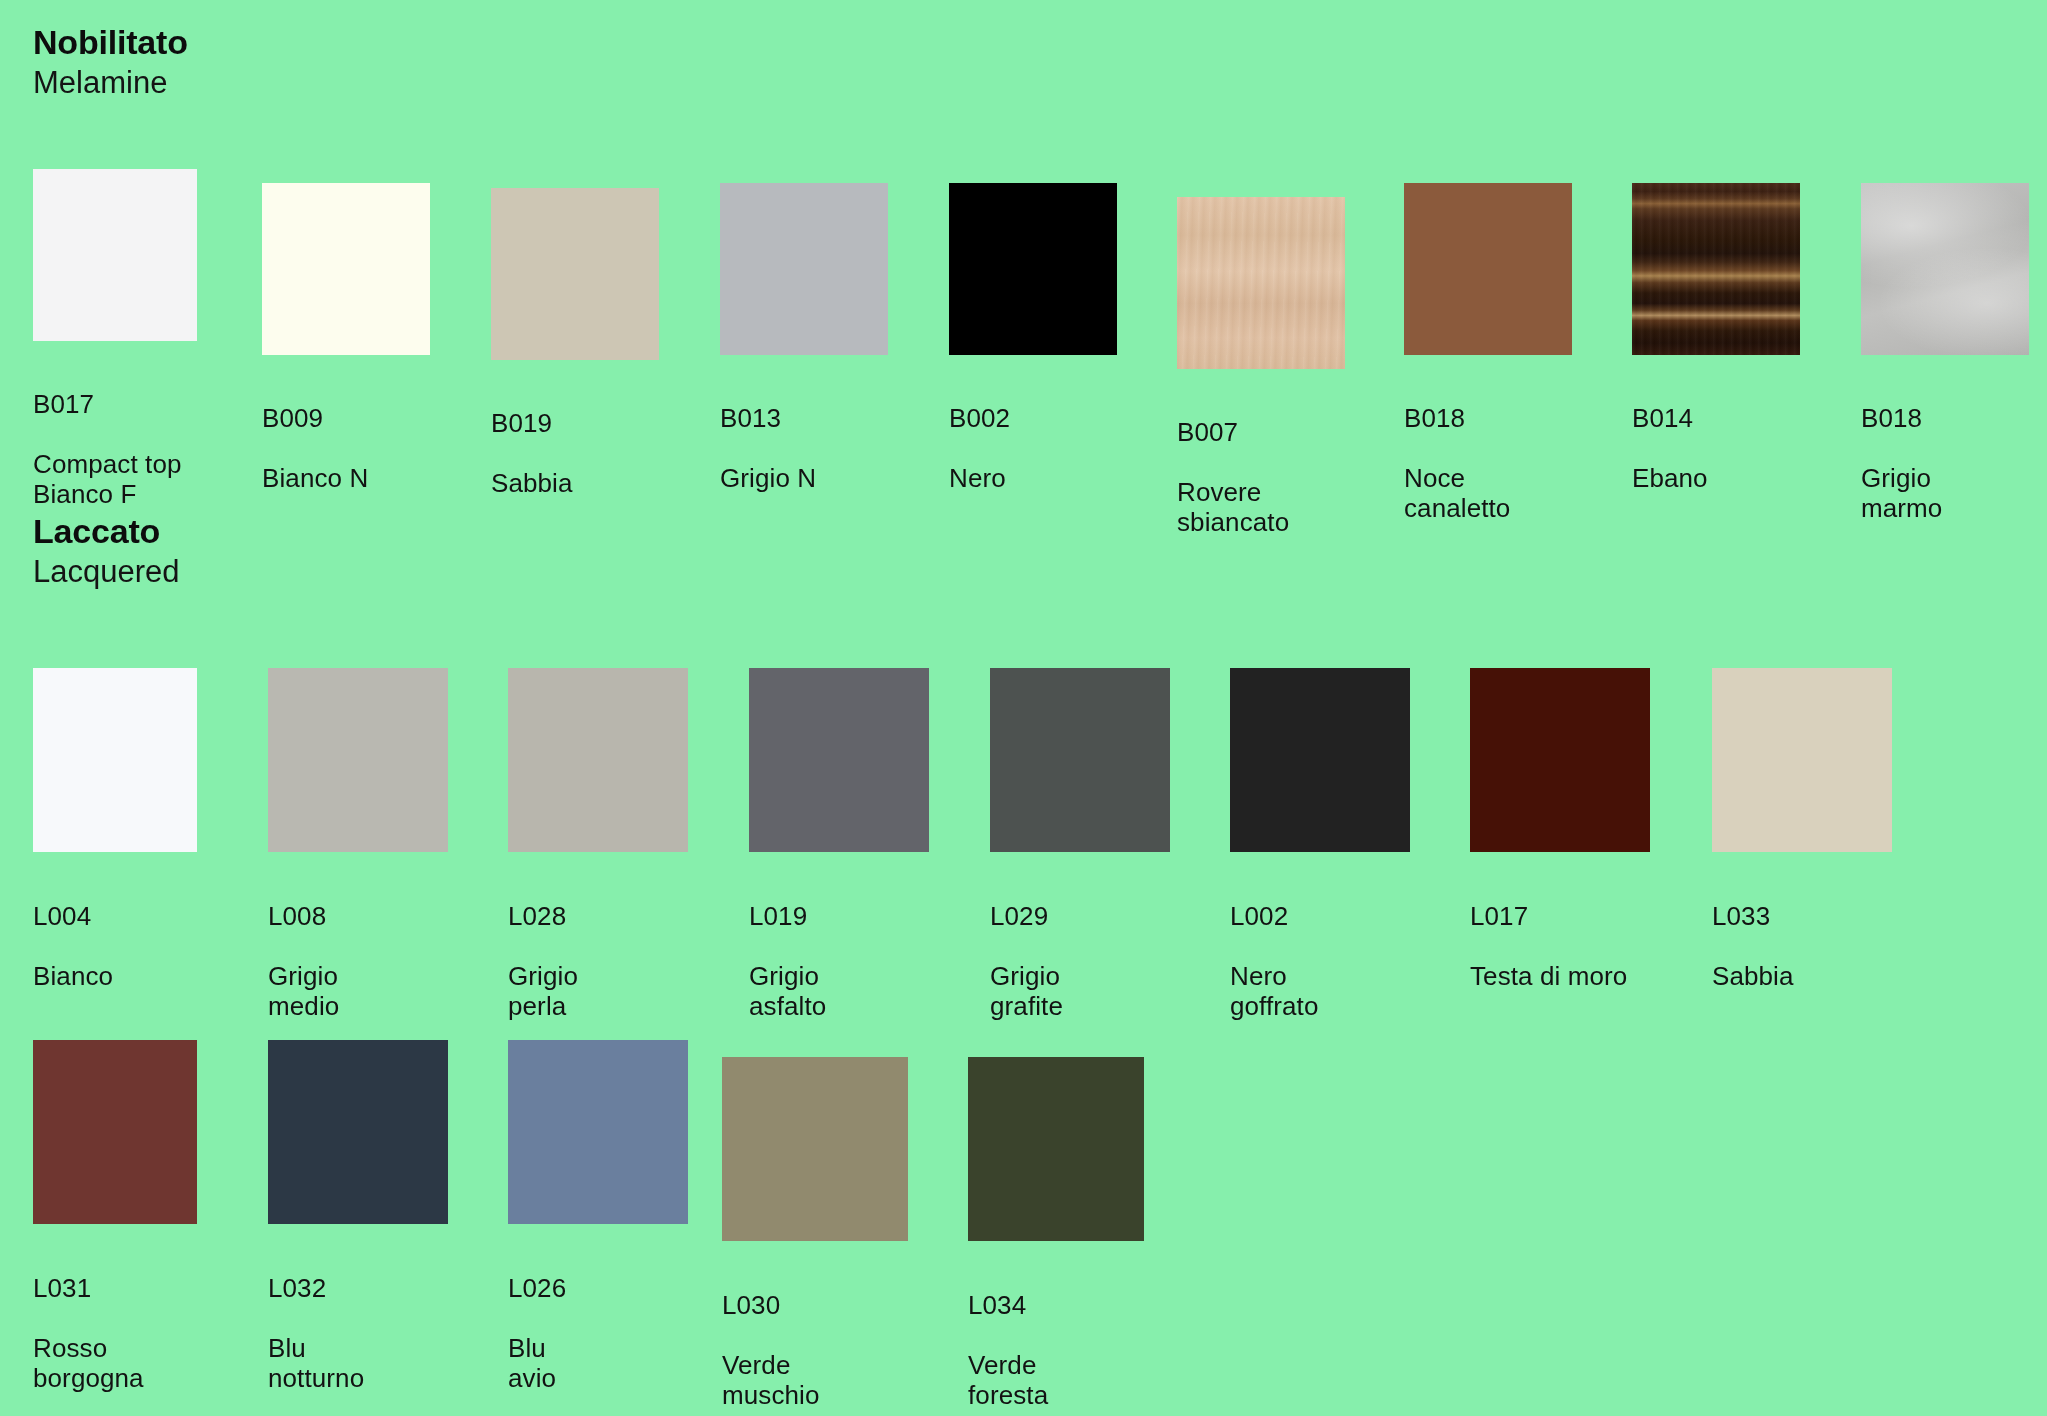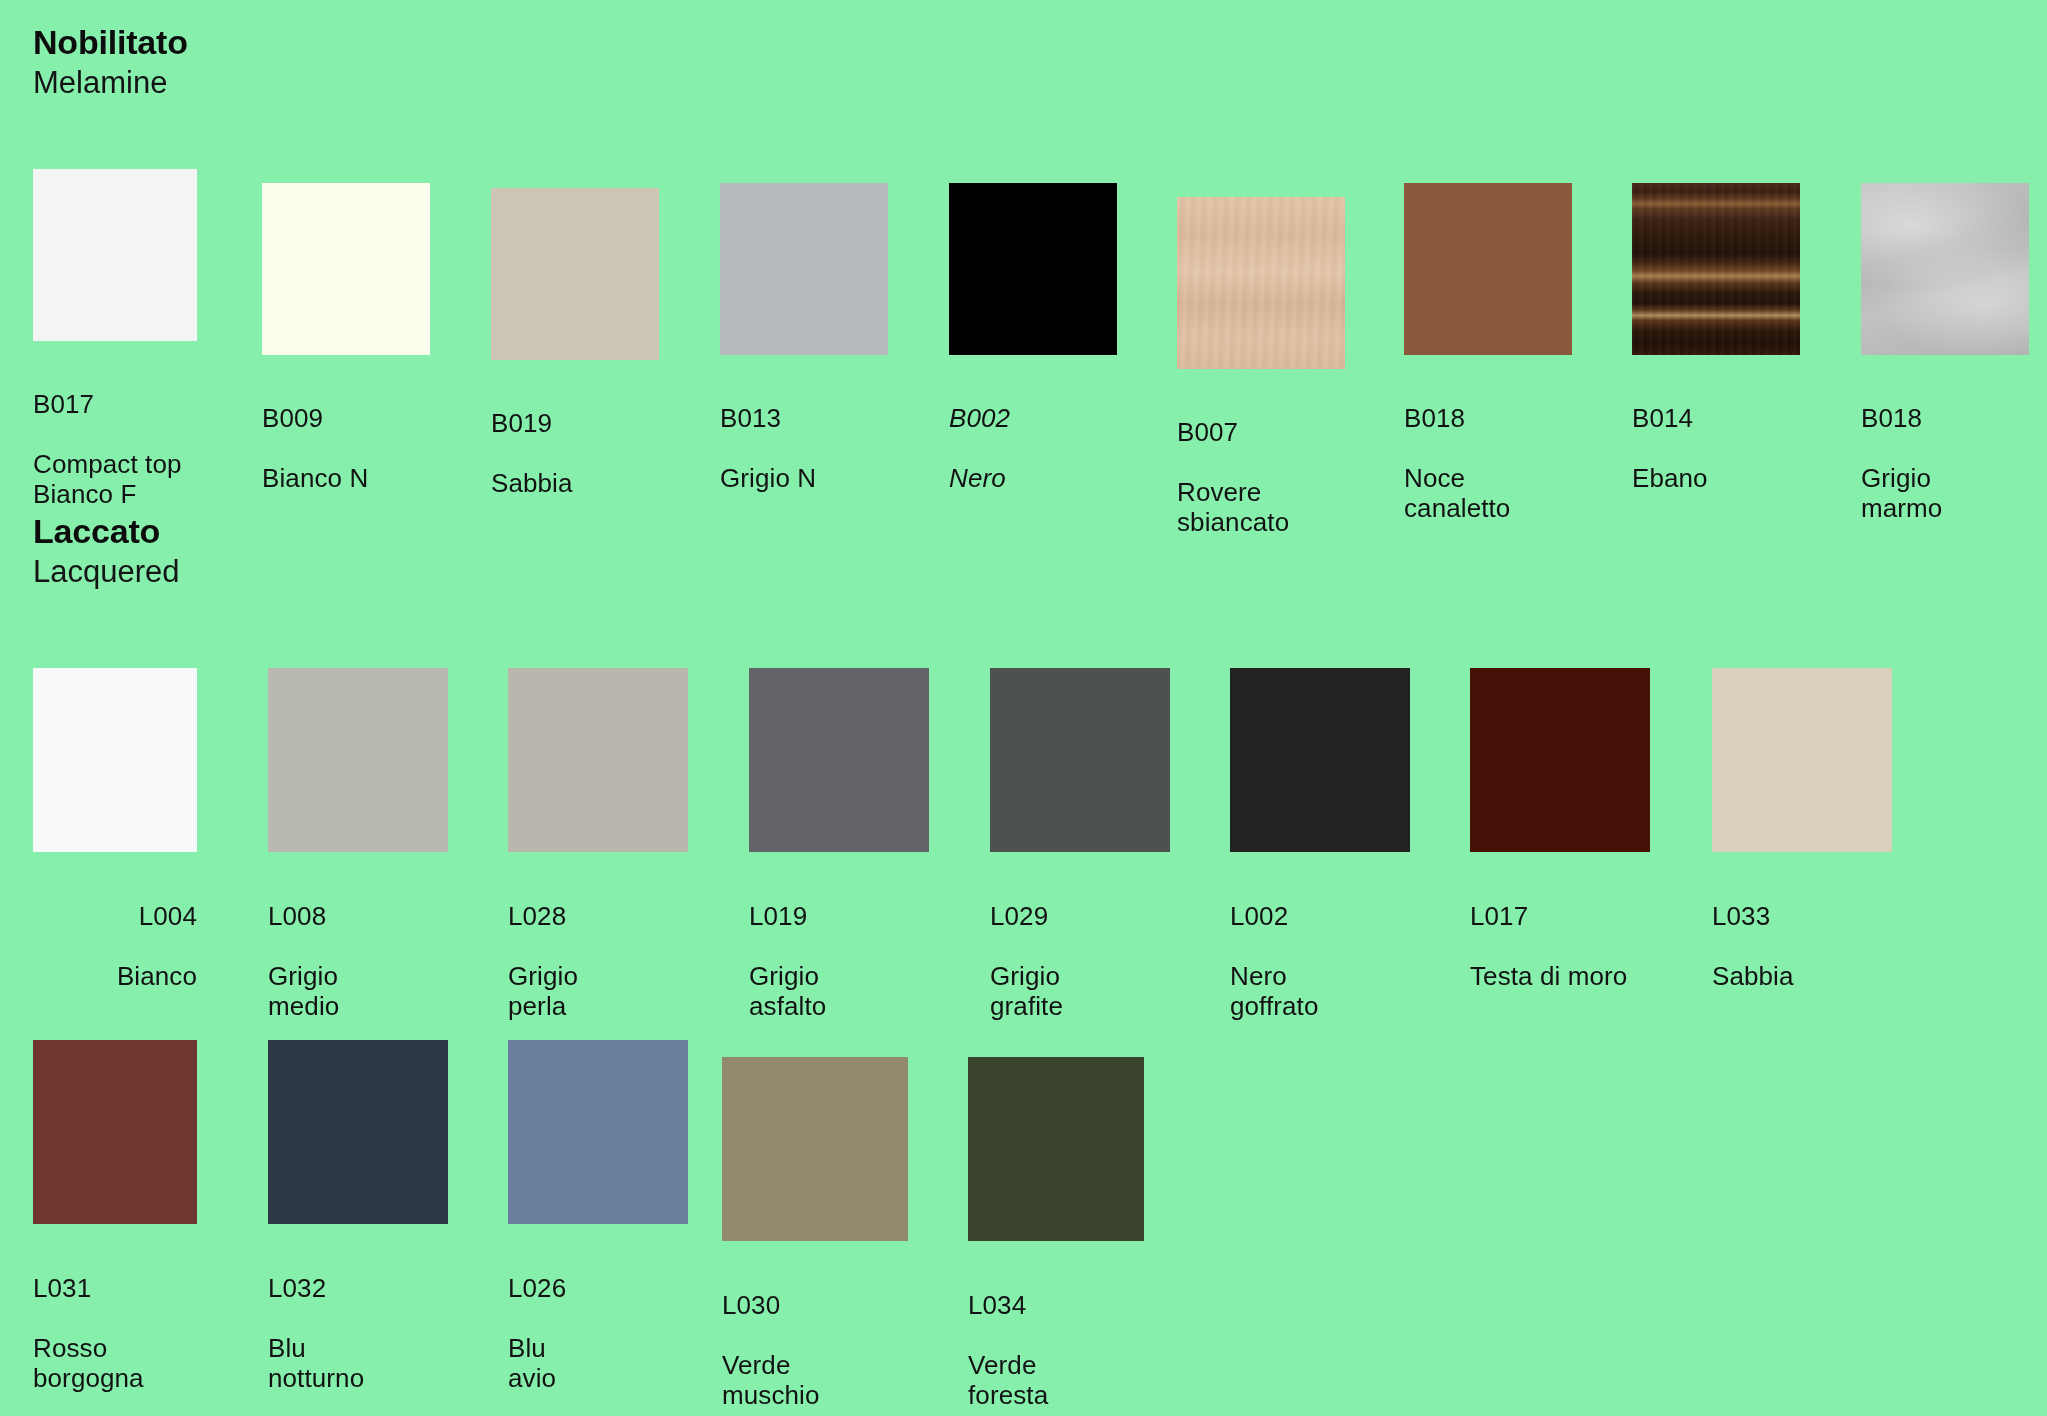--- a/index.html
+++ b/index.html
@@ -203,21 +203,21 @@
     <div class="swatch-cell" style="left:720px; top:183px;">
       <div class="swatch" style="width:168px;height:172px;background:#b7babe;"></div>
       <div class="swatch-label" style="margin-top:18px;">
         <span class="swatch-code">B013</span>
         <span class="swatch-name">Grigio N</span>
       </div>
     </div>
 
     <div class="swatch-cell" style="left:949px; top:183px;">
       <div class="swatch" style="width:168px;height:172px;background:#000000;"></div>
-      <div class="swatch-label" style="margin-top:18px;font-style:italic;">
+      <div class="swatch-label" style="margin-top:18px;">
         <span class="swatch-code">B002</span>
         <span class="swatch-name">Nero</span>
       </div>
     </div>
 
     <div class="swatch-cell" style="left:1177px; top:197px;">
       <div class="swatch grain-rovere" style="width:168px;height:172px;"></div>
       <div class="swatch-label" style="margin-top:18px;">
         <span class="swatch-code">B007</span>
         <span class="swatch-name">Rovere
@@ -255,21 +255,21 @@
 
   <div class="section-head" id="head-laccato">
     <div class="title-it">Laccato</div>
     <div class="title-en">Lacquered</div>
   </div>
 
   <div class="swatch-row" id="row-laccato-1">
 
     <div class="swatch-cell" style="left:33px; top:668px;">
       <div class="swatch" style="width:164px;height:184px;background:#f7f9fb;"></div>
-      <div class="swatch-label" style="margin-top:19px;text-align:right;">
+      <div class="swatch-label" style="margin-top:19px;">
         <span class="swatch-code">L004</span>
         <span class="swatch-name">Bianco</span>
       </div>
     </div>
 
     <div class="swatch-cell" style="left:268px; top:668px;">
       <div class="swatch" style="width:180px;height:184px;background:#b9b8b1;"></div>
       <div class="swatch-label" style="margin-top:19px;">
         <span class="swatch-code">L008</span>
         <span class="swatch-name">Grigio

